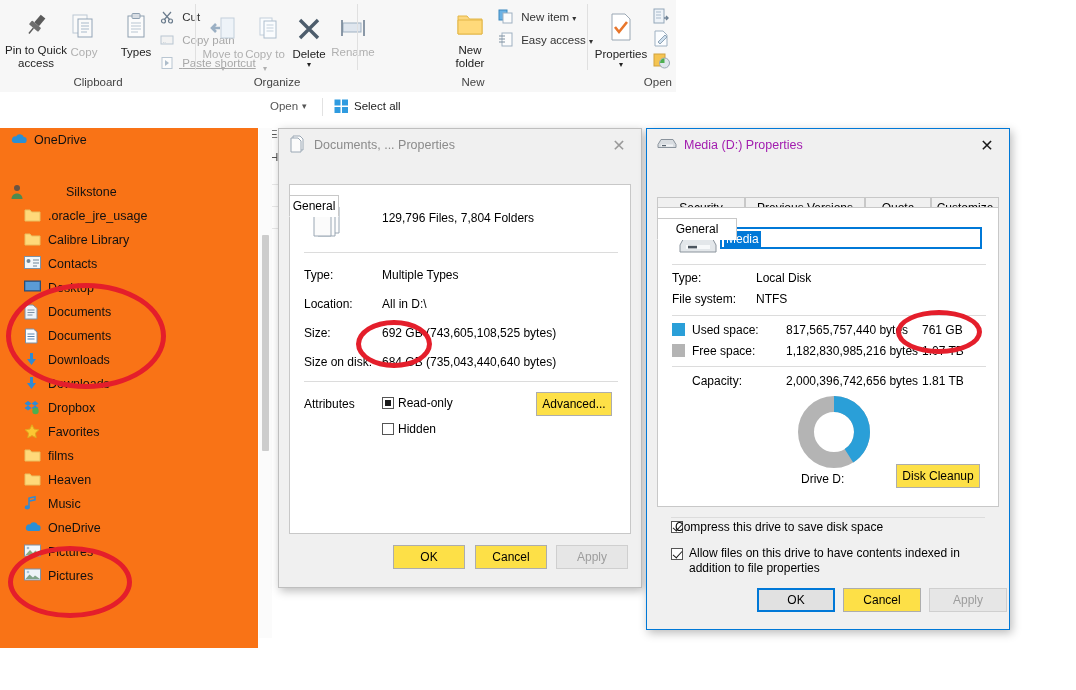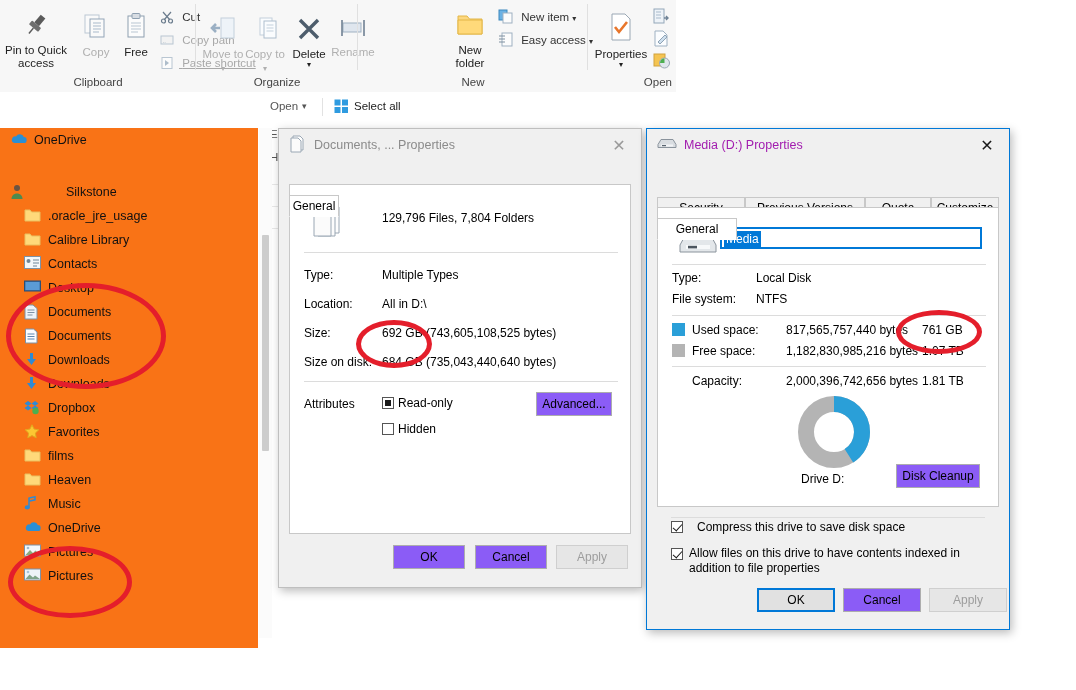--- a/index.html
+++ b/index.html
@@ -50,21 +50,21 @@
   .dlg-title{position:relative;height:32px;display:flex;align-items:center;padding-left:10px;box-sizing:border-box;}
   .dlg-title .tlabel{font-size:12.5px;margin-left:7px;}
   .dlg-close{position:absolute;right:0;top:0;width:44px;height:32px;display:flex;align-items:center;justify-content:center;font-size:16px;font-family:"DejaVu Sans",sans-serif;}
   .tabstrip{position:relative;}
   .tab{position:absolute;height:22px;display:flex;align-items:center;justify-content:center;
        font-size:12px;box-sizing:border-box;background:#f0f0f0;border:1px solid #c8c8c8;}
   .tab.active{background:#fff;border-bottom-color:#fff;z-index:3;}
   .panel{position:absolute;background:#fff;border:1px solid #c8c8c8;box-sizing:border-box;}
   .row{position:absolute;font-size:12px;color:#000;white-space:nowrap;}
   .hr{position:absolute;height:1px;background:#dcdcdc;}
-  .btn{position:absolute;height:24px;background:#8b5cf6;border:1px solid #adadad;
+  .btn{position:absolute;height:24px;background:#fde047;border:1px solid #adadad;
        font-size:12px;color:#000;display:flex;align-items:center;justify-content:center;box-sizing:border-box;}
   .btn.dim{color:#9d9d9d;border-color:#cfcfcf;background:#e6e6e6;}
   .btn.focus{border:2px solid #0078d7;background:#e1e1e1;}
   .cbox{position:absolute;width:12px;height:12px;border:1px solid #555;background:#fff;box-sizing:border-box;}
   .cbox.filled::after{content:"";position:absolute;left:2px;top:2px;width:6px;height:6px;background:#1a1a1a;}
   .cbox.checked::after{content:"";position:absolute;left:3px;top:0px;width:4px;height:8px;
       border:solid #1a1a1a;border-width:0 1.6px 1.6px 0;transform:rotate(42deg);}
   
   .ellipse{position:absolute;border:5px solid #e41e2b;border-radius:50%;pointer-events:none;}
 </style>
@@ -80,21 +80,21 @@
             <g transform="rotate(40 13 13)">
           <rect x="10" y="2" width="6" height="10" fill="#5b5b5b"></rect>
           <rect x="7" y="12" width="12" height="5" rx="1" fill="#6e6e6e"></rect>
           <rect x="12.3" y="17" width="1.4" height="7" fill="#5b5b5b"></rect>
         </g>
           </svg>
       </span>
       <span>Pin to Quick access</span>
     </div>
 
-    <div class="bigbtn dim" style="left:74px;top:12px;width:44px;">
+    <div class="bigbtn dim" style="left:62px;top:12px;width:44px;">
       <span class="ic">
         <svg width="26" height="28" viewBox="0 0 26 28">
           <rect x="2" y="3" width="14" height="18" fill="#fafafa" stroke="#bcc8d4"></rect>
           <rect x="7" y="7" width="14" height="18" fill="#fafafa" stroke="#93a5b8"></rect>
           <g stroke="#a9bacb" stroke-width="1">
               <path d="M10 11h8M10 14h8M10 17h8M10 20h6"></path>
             </g>
         </svg>
       </span>
       <span>Copy</span>
@@ -103,21 +103,21 @@
     <div class="bigbtn" style="left:114px;top:12px;width:44px;">
       <span class="ic">
         <svg width="24" height="28" viewBox="0 0 24 28">
           <rect x="4" y="4" width="16" height="21" fill="#fcfcfc" stroke="#8e9fb0"></rect>
           <rect x="8" y="1.5" width="8" height="5" rx="1" fill="#d8dde3" stroke="#8e9fb0"></rect>
           <g stroke="#b9c6d2" stroke-width="1">
               <path d="M7 11h10M7 14h10M7 17h10M7 20h7"></path>
             </g>
         </svg>
       </span>
-      <span>Free</span>
+      <span>Types</span>
     </div>
 
     <div class="smbtn" style="left:160px;top:10px;">
       <span class="ic">
         <svg width="14" height="14" viewBox="0 0 14 14">
           <g stroke="#6b7c8d" stroke-width="1.2" fill="none">
               <path d="M3 2l7 8M11 2l-7 8"></path>
           <circle cx="3.5" cy="11" r="2"></circle>
               <circle cx="10.5" cy="11" r="2"></circle>
             </g>
@@ -650,21 +650,21 @@
     <span class="row" style="left:143px;top:264px;">Drive D:</span>
 
     <div class="btn" style="left:238px;top:256px;width:84px;">
       <span>Disk Cleanup</span>
     </div>
   </div>
 
   <div class="hr" style="left:24px;top:388px;width:314px;"></div>
 
   <div class="cbox checked" style="left:24px;top:392px;"></div>
-  <span class="row" style="left:50px;top:391px;text-align:right;">Compress this drive to save disk space</span>
+  <span class="row" style="left:28px;top:391px;text-align:right;">Compress this drive to save disk space</span>
 
   <div class="cbox checked" style="left:24px;top:419px;"></div>
   <span style="position:absolute;left:42px;top:417px;width:290px;font-size:12px;line-height:15px;">Allow files on this drive to have contents indexed in addition to file properties</span>
 
   <div class="btn focus" style="left:110px;top:459px;width:78px;">
     <span>OK</span>
   </div>
   <div class="btn" style="left:196px;top:459px;width:78px;">
     <span>Cancel</span>
   </div>

